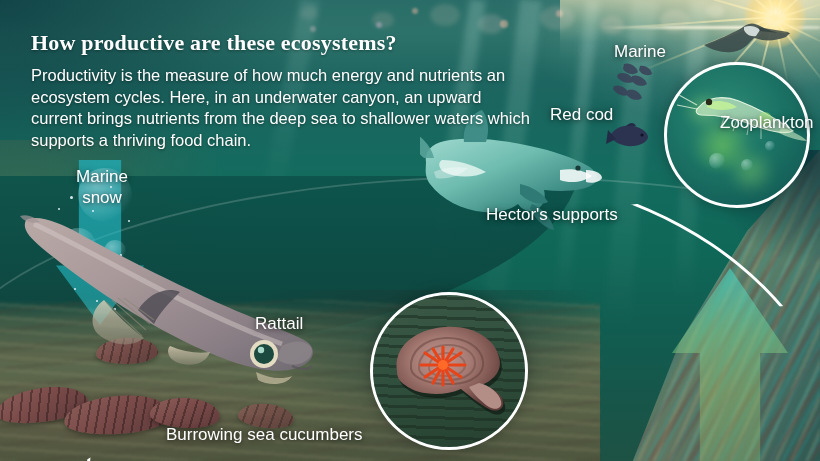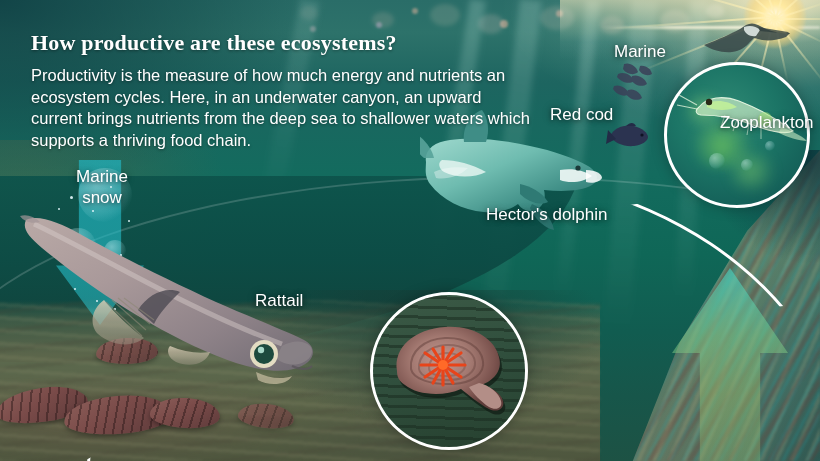--- a/index.html
+++ b/index.html
@@ -360,19 +360,20 @@
       </g>
       <circle cx="70" cy="70" r="5" fill="#ff6a28"></circle>
     </svg>
   </div>
 
   <div class="lyr" id="title">How productive are these ecosystems?</div>
   <div class="lyr" id="body">Productivity is the measure of how much energy and nutrients an ecosystem cycles. Here, in an underwater canyon, an upward current brings nutrients from the deep sea to shallower waters which supports a thriving food chain.</div>
 
   <div class="lbl ctr" style="left: 62px; top: 166px; width: 80px; white-space: pre-line;">Marine
 snow</div>
-  <div class="lbl" style="left:255px;top:290px;">Rattail</div>
-  <div class="lbl" style="left:486px;top:204px;">Hector's dolphin</div>
+  <div class="lbl" style="left:255px;top:313px;">Rattail</div>
+  <div class="lbl" style="left:166px;top:424px;">Burrowing sea cucumbers</div>
+  <div class="lbl" style="left:486px;top:204px;">Hector's supports</div>
   <div class="lbl" style="left:550px;top:104px;">Red cod</div>
   <div class="lbl" style="left:614px;top:41px;">Marine</div>
   <div class="lbl" style="left:720px;top:112px;">Zooplankton</div>
 
 </div>
 
 </body></html>

